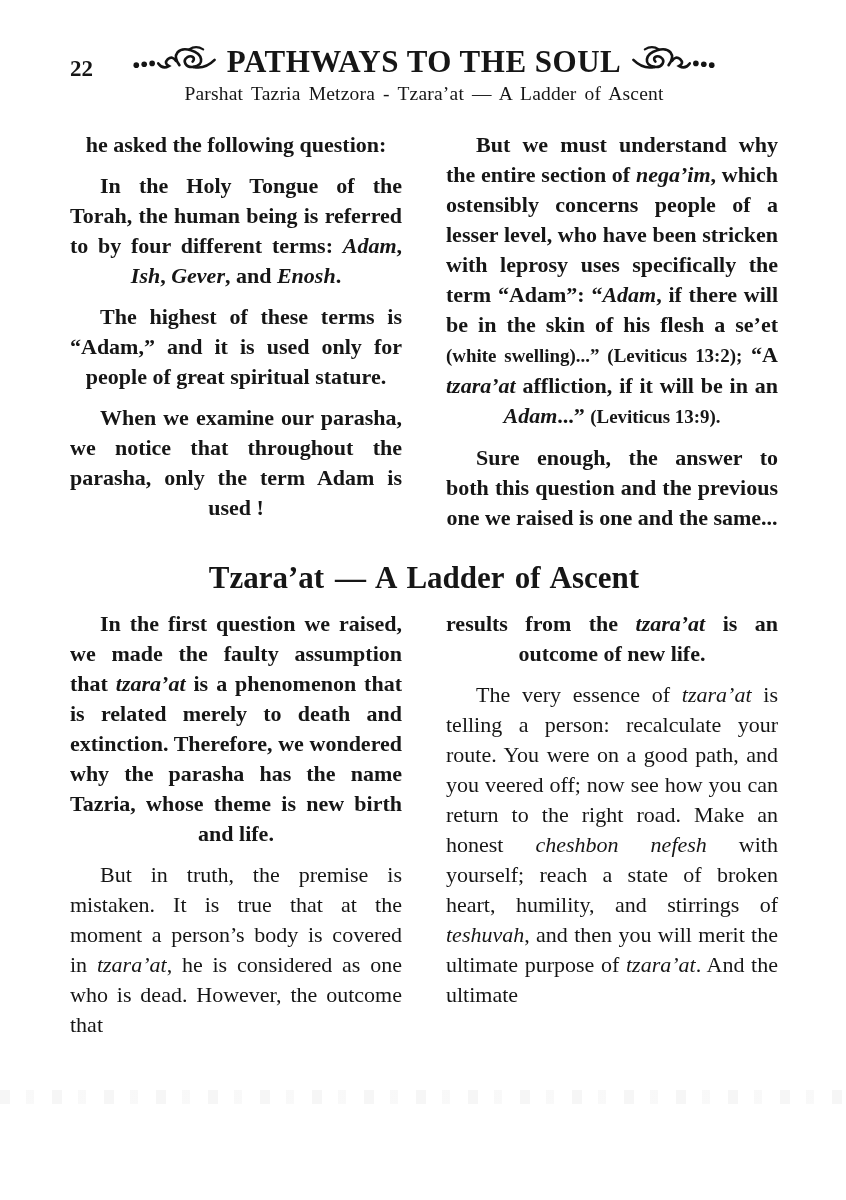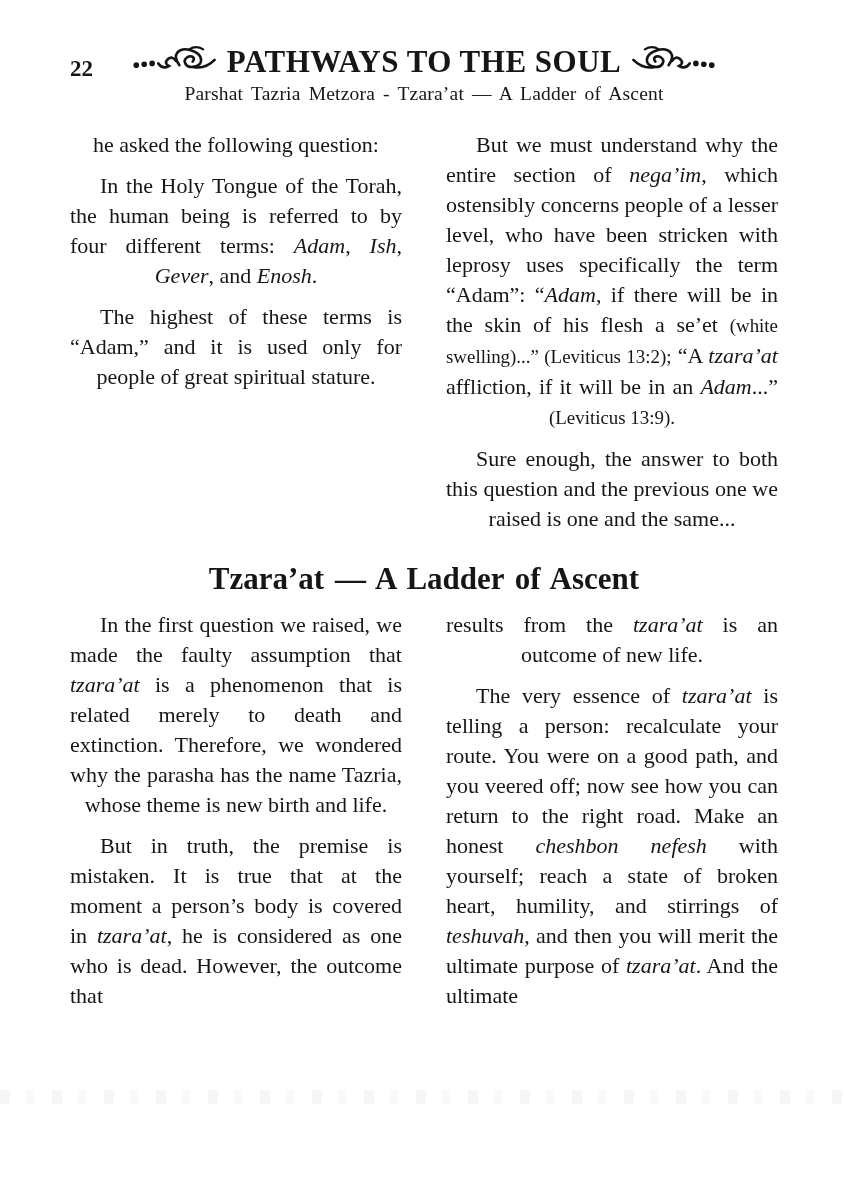--- a/index.html
+++ b/index.html
@@ -52,21 +52,21 @@
   .col {
     width: 332px;
     font-size: 22px;
     line-height: 30px;
   }
   .para {
     text-align: justify;
     margin: 0 0 11px 0;
   }
   .para.indent { text-indent: 30px; }
-  .last-center { text-align-last: center; }
+  .last-center { text-align-last: center; font-weight: bold; }
   .last-justify { text-align-last: justify; }
   .it { font-style: italic; }
   .sm { font-size: 0.86em; }
   .section-heading {
     text-align: center;
     font-size: 31px;
     font-weight: bold;
     word-spacing: 3px;
     margin: 16px 0 13px 0;
   }
@@ -125,20 +125,21 @@
     </div>
 
     <div class="subtitle">Parshat Tazria Metzora - Tzara’at — A Ladder of Ascent</div>
   </div>
 
   <div class="cols">
     <div class="col">
         <p class="para last-center"><span class="rm">he asked the following question:</span></p>
         <p class="para indent last-center"><span class="rm">In the Holy Tongue of the Torah, the human being is referred to by four different terms: </span><span class="it">Adam</span><span class="rm">, </span><span class="it">Ish</span><span class="rm">, </span><span class="it">Gever</span><span class="rm">, and </span><span class="it">Enosh</span><span class="rm">.</span></p>
         <p class="para indent last-center"><span class="rm">The highest of these terms is “Adam,” and it is used only for people of great spiritual stature.</span></p>
+        <p class="para indent last-center"><span class="rm">When we examine our parasha, we notice that throughout the parasha, only the term Adam is used !</span></p>
       </div>
     <div class="col">
         <p class="para indent last-center"><span class="rm">But we must understand why the entire section of </span><span class="it">nega’im</span><span class="rm">, which ostensibly concerns people of a lesser level, who have been stricken with leprosy uses specifically the term “Adam”: “</span><span class="it">Adam</span><span class="rm">, if there will be in the skin of his flesh a se’et </span><span class="sm">(white swelling)...” (Leviticus 13:2);</span><span class="rm"> “A </span><span class="it">tzara’at</span><span class="rm"> affliction, if it will be in an </span><span class="it">Adam</span><span class="rm">...” </span><span class="sm">(Leviticus 13:9).</span></p>
         <p class="para indent last-center"><span class="rm">Sure enough, the answer to both this question and the previous one we raised is one and the same...</span></p>
       </div>
   </div>
 
   <div class="section-heading">Tzara’at — A Ladder of Ascent</div>
 
   <div class="cols" style="margin-top:12px;">

